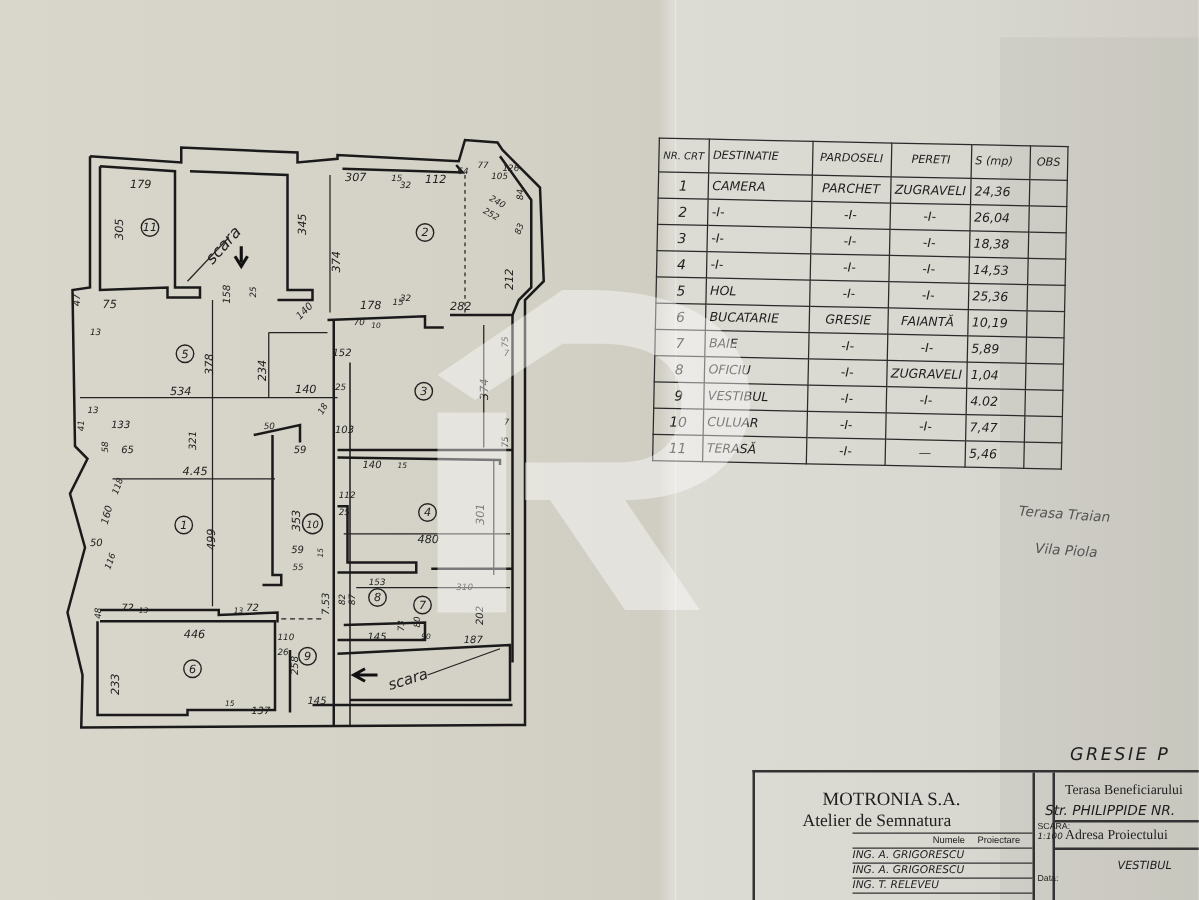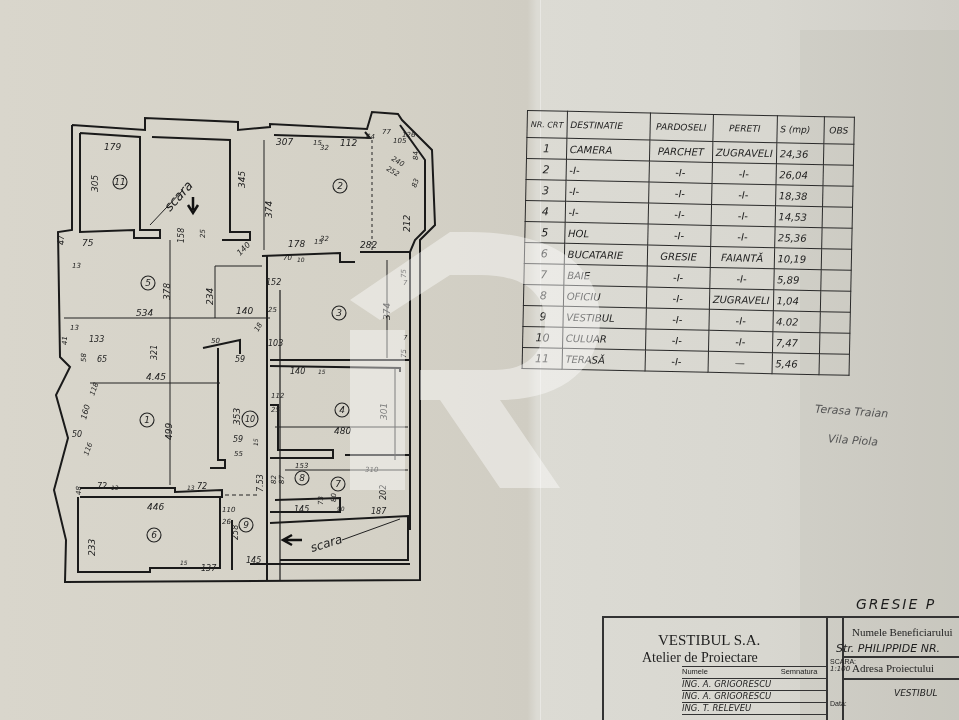--- a/index.html
+++ b/index.html
@@ -319,37 +319,37 @@
   </table>
 
 <div class="note hand">Terasa Traian</div>
 <div class="note2 hand">Vila Piola</div>
 
 <div class="ionela hand">GRESIE P</div>
 
 <div class="tb">
   <div class="v1"></div>
   <div class="v2"></div>
-  <div class="company">VESTIBUL S.A.</div>
-  <div class="atelier">Atelier de Proiectare</div>
+  <div class="company">MOTRONIA S.A.</div>
+  <div class="atelier">Atelier de Semnatura</div>
   <div class="names">
     <div class="colhead">
-      <span style="width:90px;text-align:left">Numele</span>
-      <span style="width:54px;text-align:center">Semnatura</span>
+      <span style="width:90px;text-align:right">Numele</span>
+      <span style="width:54px;text-align:center">Proiectare</span>
     </div>
     <div class="hand">ING. A. GRIGORESCU</div>
     <div class="hand">ING. A. GRIGORESCU</div>
     <div class="hand">ING. T. RELEVEU</div>
   </div>
   <div class="scara">
     <div>SCARA:</div>
     <div class="hand">1:100</div>
   </div>
   <div class="data">Data:</div>
-  <div class="adr">Numele Beneficiarului</div>
+  <div class="adr">Terasa Beneficiarului</div>
   <div class="adrval hand">Str. PHILIPPIDE NR.</div>
   <div class="hline" style="top:38px"></div>
   <div class="titlu">Adresa Proiectului</div>
   <div class="hline" style="top:60px"></div>
   <div class="titluval hand">VESTIBUL</div>
 </div>
 
 <svg class="wm" width="959" height="720" viewBox="0 0 959 720">
   <g fill="#ffffff" fill-opacity="0.42">
     <path d="M350,330 L350,490 L405,490 L405,330 Z"></path>

